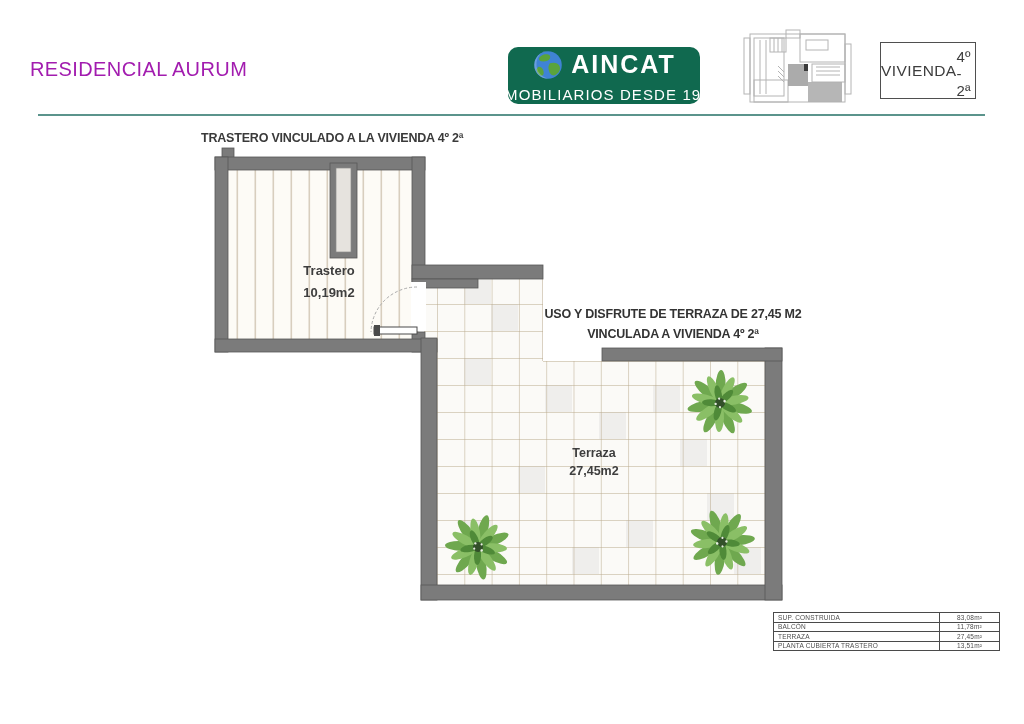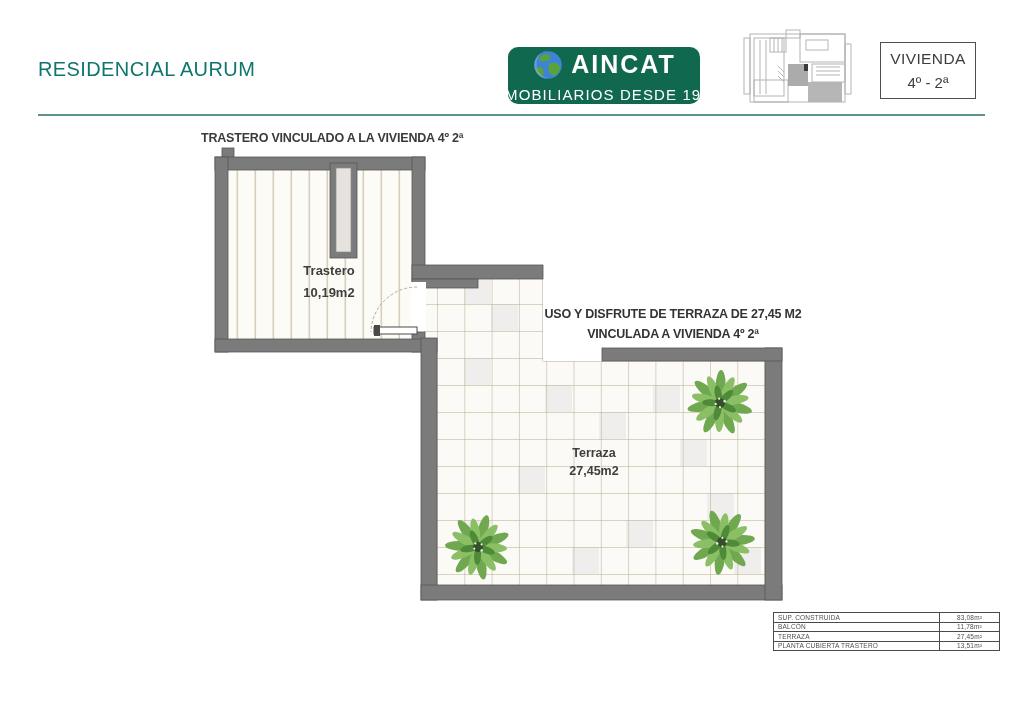--- a/index.html
+++ b/index.html
@@ -1,33 +1,33 @@
 <!DOCTYPE html>
 <html><head>
 <meta charset="utf-8">
 <style>
   * { margin:0; padding:0; box-sizing:border-box; }
   html,body { width:1024px; height:724px; background:#ffffff; font-family:"Liberation Sans", sans-serif; overflow:hidden; }
   #page { position:relative; width:1024px; height:724px; background:#fff; }
 
   
-  .title { position:absolute; left:38px; top:58px; font-size:20px; color:#0f766e; letter-spacing:0.4px; }
+  .title { position:absolute; left:30px; top:58px; font-size:20px; color:#a21caf; letter-spacing:0.4px; }
   .divider { position:absolute; left:38px; top:114px; width:947px; height:2px; background:#5b948c; }
 
   .logo { position:absolute; left:508px; top:47px; width:192px; height:57px; background:#10694f;
           border-radius:10px; display:flex; flex-direction:column; align-items:center; justify-content:center; padding:3px 8px; }
   .logo-row { display:flex; align-items:center; gap:7px; }
   .logo-name { color:#fff; font-weight:bold; font-size:25px; letter-spacing:2px; line-height:1; }
   .logo-line { width:82%; height:1px; background:rgba(255,255,255,.85); margin:3px 0 2px 0; }
   .logo-tag { color:#fff; font-size:15px; letter-spacing:1.1px; white-space:nowrap; }
 
   .keyplan { position:absolute; left:740px; top:14px; width:115px; height:96px; }
 
   .unit-box { position:absolute; left:880px; top:42px; width:96px; height:57px; border:1.5px solid #4f4f4f;
-              display:flex; flex-direction:column; align-items:center; justify-content:center; color:#3d3d3d; }
+              display:flex; flex-direction:row; align-items:center; justify-content:center; color:#3d3d3d; }
   .unit-box .l1 { font-size:15.5px; letter-spacing:0.4px; }
   .unit-box .l2 { font-size:15px; margin-top:6px; }
 
   
   .plan { position:absolute; left:200px; top:125px; width:610px; height:490px; }
 
   
   .surf { position:absolute; left:773px; top:612px; border-collapse:collapse; }
   .surf td { border:1px solid #4a4a4a; font-size:6.5px; color:#4e4e4e; letter-spacing:0.2px;
              height:9.5px; padding:0 4px; white-space:nowrap; }

